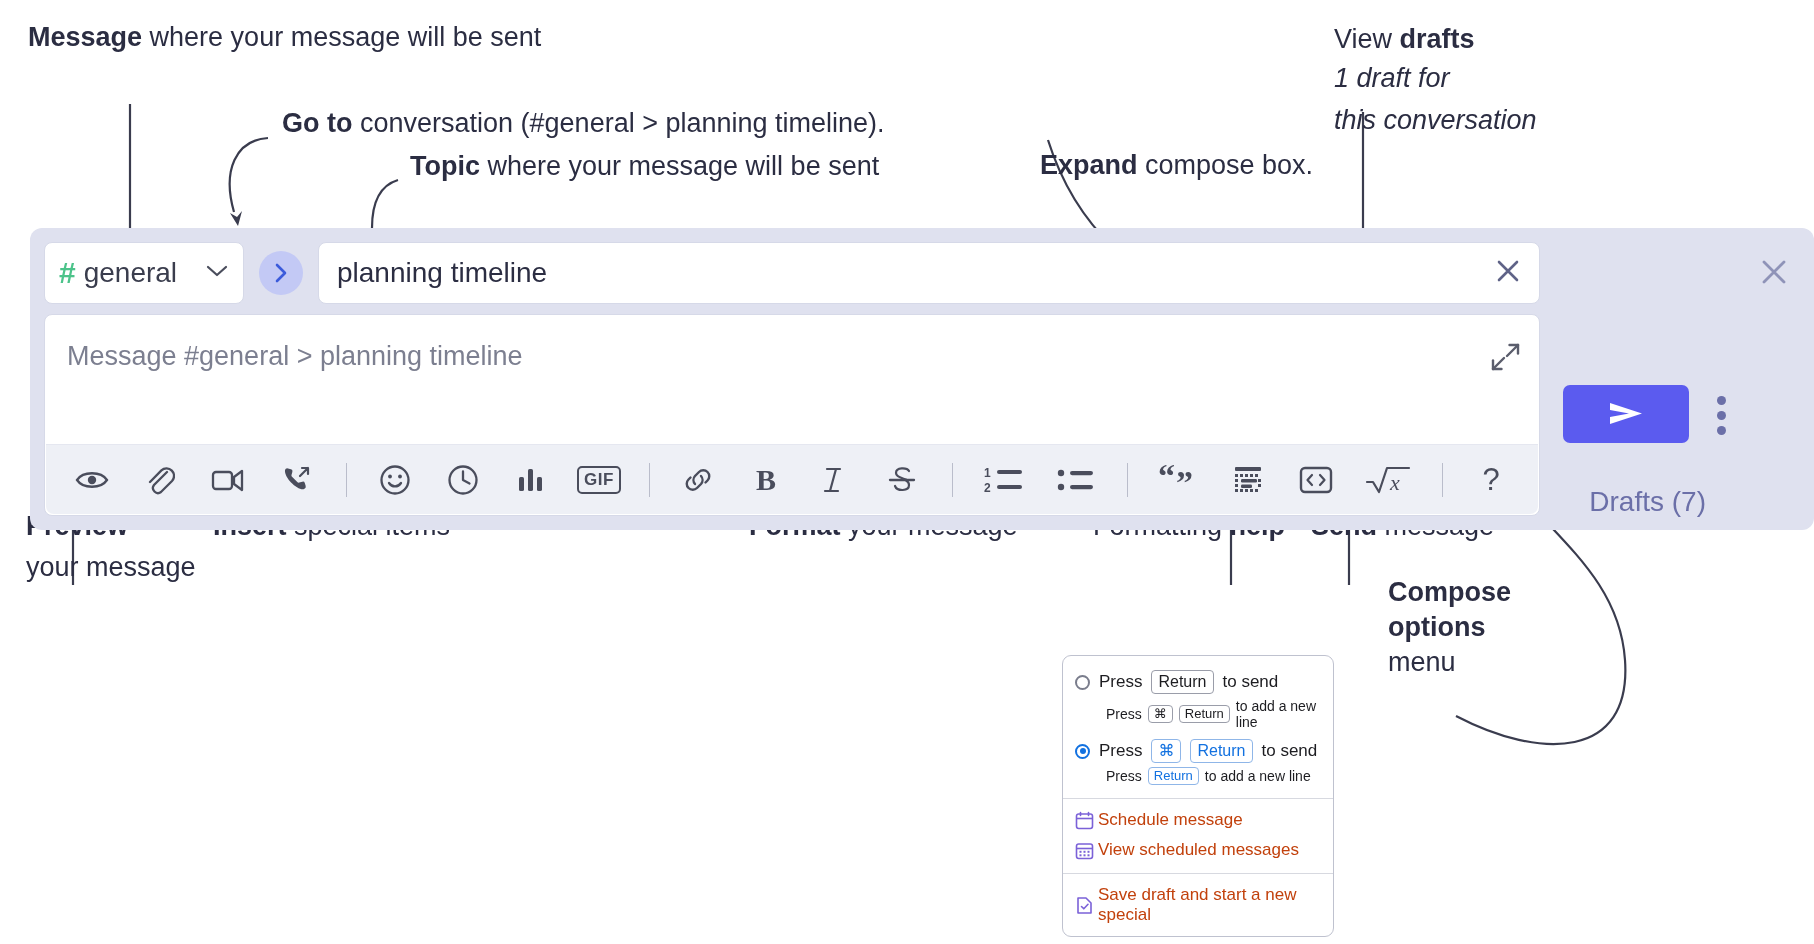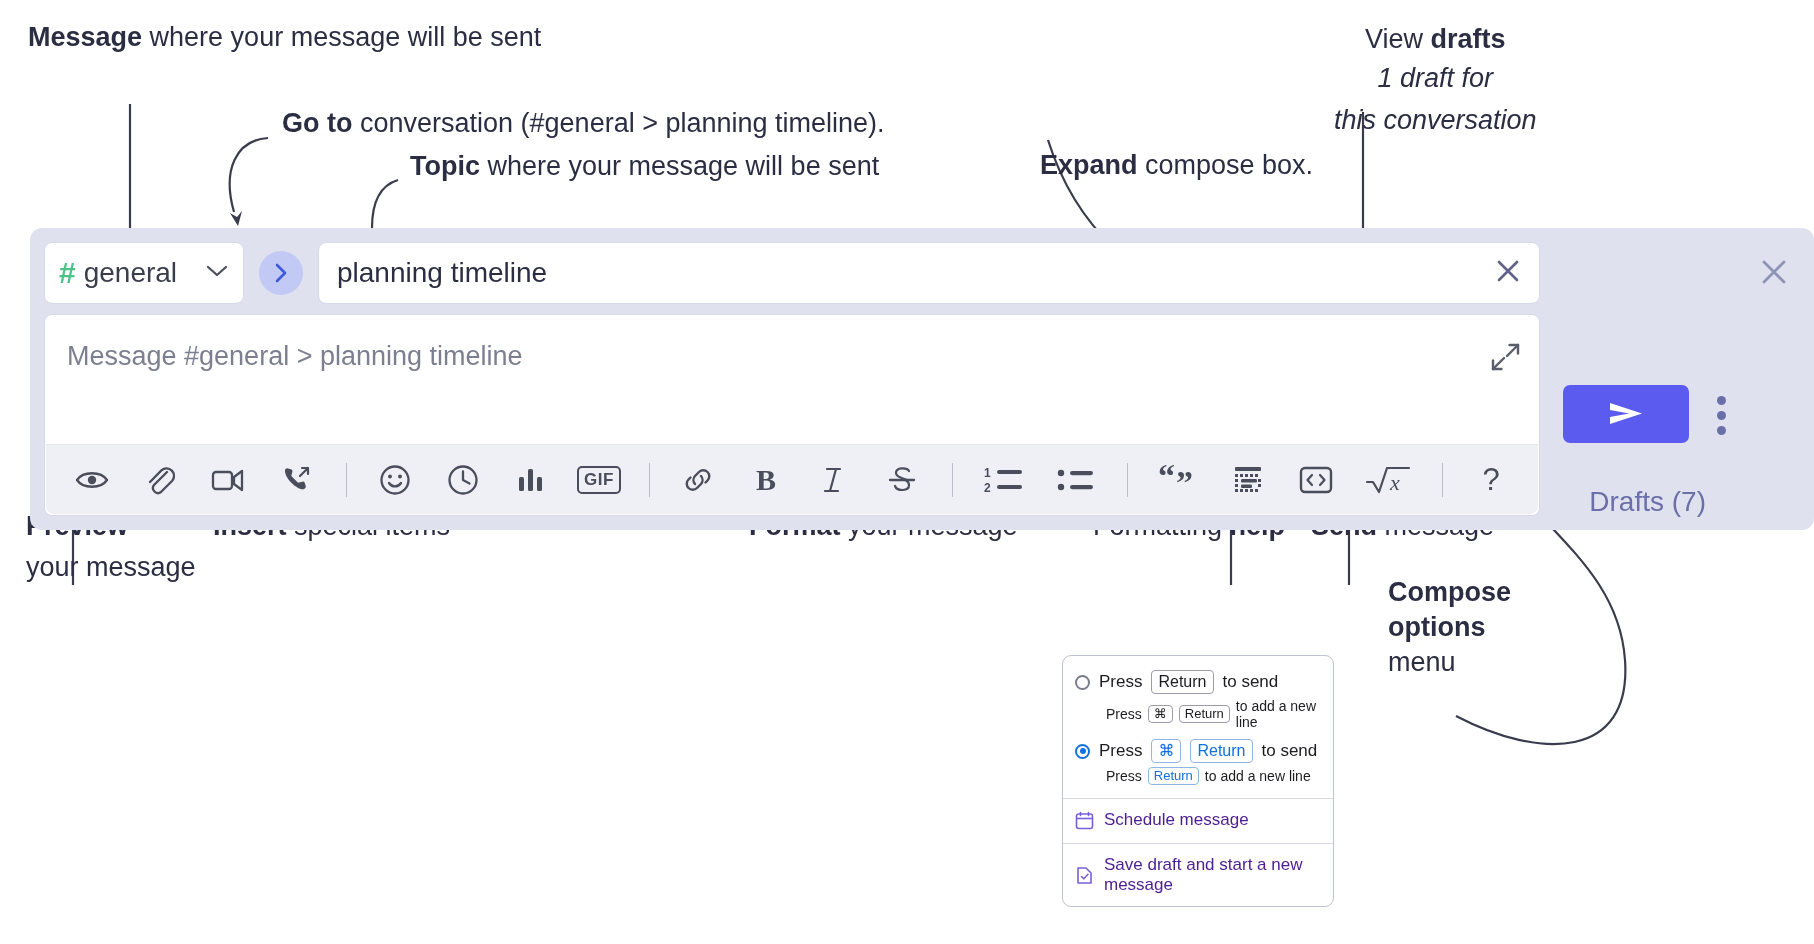--- a/index.html
+++ b/index.html
@@ -103,21 +103,21 @@
   .menu-opt{ padding:4px 12px 2px 12px; }
   .opt-main{ display:flex; align-items:center; gap:9px; font-size:17px; color:#1d1d21; }
   .opt-sub{ display:flex; align-items:center; gap:6px; font-size:14px; color:#1d1d21; padding-left:31px; margin-top:4px; margin-bottom:3px;}
   .radio{ width:15px; height:15px; border-radius:50%; border:2px solid #7a7d8c; flex:0 0 auto; position:relative; }
   .radio.on{ border-color:#1271e0; }
   .radio.on::after{ content:""; position:absolute; left:2.5px; top:2.5px; width:6px; height:6px; border-radius:50%; background:#1271e0; }
   .kbd{ border:1px solid #9a9da9; border-radius:4px; padding:1px 6px; font-size:16px; background:#fff; color:#1d1d21; line-height:1.25; }
   .kbd.sm{ font-size:13px; padding:0px 5px; }
   .kbd.blue{ border-color:#8fb6e8; color:#1271e0; }
   .menu-sep{ height:1px; background:#d7d9e0; margin:8px 0 6px 0; }
-  .menu-item{ display:flex; align-items:center; gap:10px; padding:5px 12px; font-size:17px; color:#4c1d95; }
+  .menu-item{ display:flex; align-items:center; gap:4px; padding:5px 12px; font-size:17px; color:#c2410c; }
   .mi-icon{ width:19px; height:19px; flex:0 0 auto; color:#7b61d8; display:flex; align-items:center; }
 </style>
 </head>
 <body>
 
 <svg class="svg-layer">
   <g fill="none" stroke="#3a3c4e" stroke-width="2.2">
 
     <path d="M130,104 L130,240"></path>
     <path d="M130,252 l-6,-14 l6,5 l6,-5 z" fill="#3a3c4e" stroke="none"></path>
@@ -157,21 +157,21 @@
 </div>
 
 <div class="ann" style="left:410px; top:149px; font-size:27px;text-align:right;">
   <b>Topic</b><span> where your message will be sent</span>
 </div>
 
 <div class="ann" style="left:1040px; top:106px; font-size:27px;margin-top:42px;">
   <b>Expand</b><span> compose box.</span>
 </div>
 
-<div class="ann" style="left:1334px; top:22px; font-size:27px;text-align:center;">
+<div class="ann" style="left:1334px; top:22px; font-size:27px;">
   <div><span>View </span><b>drafts</b></div>
   <div style="margin-top:4px;"><i>1 draft for</i></div>
   <div style="margin-top:8px;"><i>this conversation</i></div>
 </div>
 
 <div class="ann" style="left:26px; top:509px; font-size:27px;">
   <div><b>Preview</b></div>
   <div style="margin-top:6px;"><span>your message</span></div>
 </div>
 
@@ -465,25 +465,42 @@
     <span class="mi-icon">
       <svg width="19" height="19" viewBox="0 0 19 19">
           <rect x="1.5" y="3" width="16" height="14.5" rx="2.2" fill="none" stroke="currentColor" stroke-width="1.6"></rect>
           <path d="M1.5 7.5 L17.5 7.5" stroke="currentColor" stroke-width="1.6"></path>
           <path d="M5.5 1.5 L5.5 4.5 M13.5 1.5 L13.5 4.5" stroke="currentColor" stroke-width="1.6" stroke-linecap="round"></path>
         </svg>
     </span>
     <span>Schedule message</span>
   </div>
 
+  <div class="menu-item">
+    <span class="mi-icon">
+      <svg width="19" height="19" viewBox="0 0 19 19">
+          <rect x="1.5" y="3" width="16" height="14.5" rx="2.2" fill="none" stroke="currentColor" stroke-width="1.6"></rect>
+          <path d="M1.5 7.5 L17.5 7.5" stroke="currentColor" stroke-width="1.6"></path>
+          <g fill="currentColor">
+            <rect x="4.5" y="9.8" width="2" height="2"></rect>
+            <rect x="8.5" y="9.8" width="2" height="2"></rect>
+            <rect x="12.5" y="9.8" width="2" height="2"></rect>
+            <rect x="4.5" y="13.3" width="2" height="2"></rect>
+            <rect x="8.5" y="13.3" width="2" height="2"></rect>
+            <rect x="12.5" y="13.3" width="2" height="2"></rect>
+          </g>
+        </svg>
+    </span>
+    <span>View scheduled messages</span>
+  </div>
 
   <div class="menu-sep"></div>
 
   <div class="menu-item">
     <span class="mi-icon">
       <svg width="19" height="19" viewBox="0 0 19 19">
           <path d="M3 2 L11 2 L16 7 L16 17 L3 17 Z" fill="none" stroke="currentColor" stroke-width="1.6" stroke-linejoin="round"></path>
           <path d="M6.5 10.5 L8.8 12.8 L13 8.3" fill="none" stroke="currentColor" stroke-width="1.6" stroke-linecap="round" stroke-linejoin="round"></path>
         </svg>
     </span>
-    <span>Save draft and start a new message</span>
+    <span>Save draft and start a new special</span>
   </div>
 </div>
 
 </body></html>

